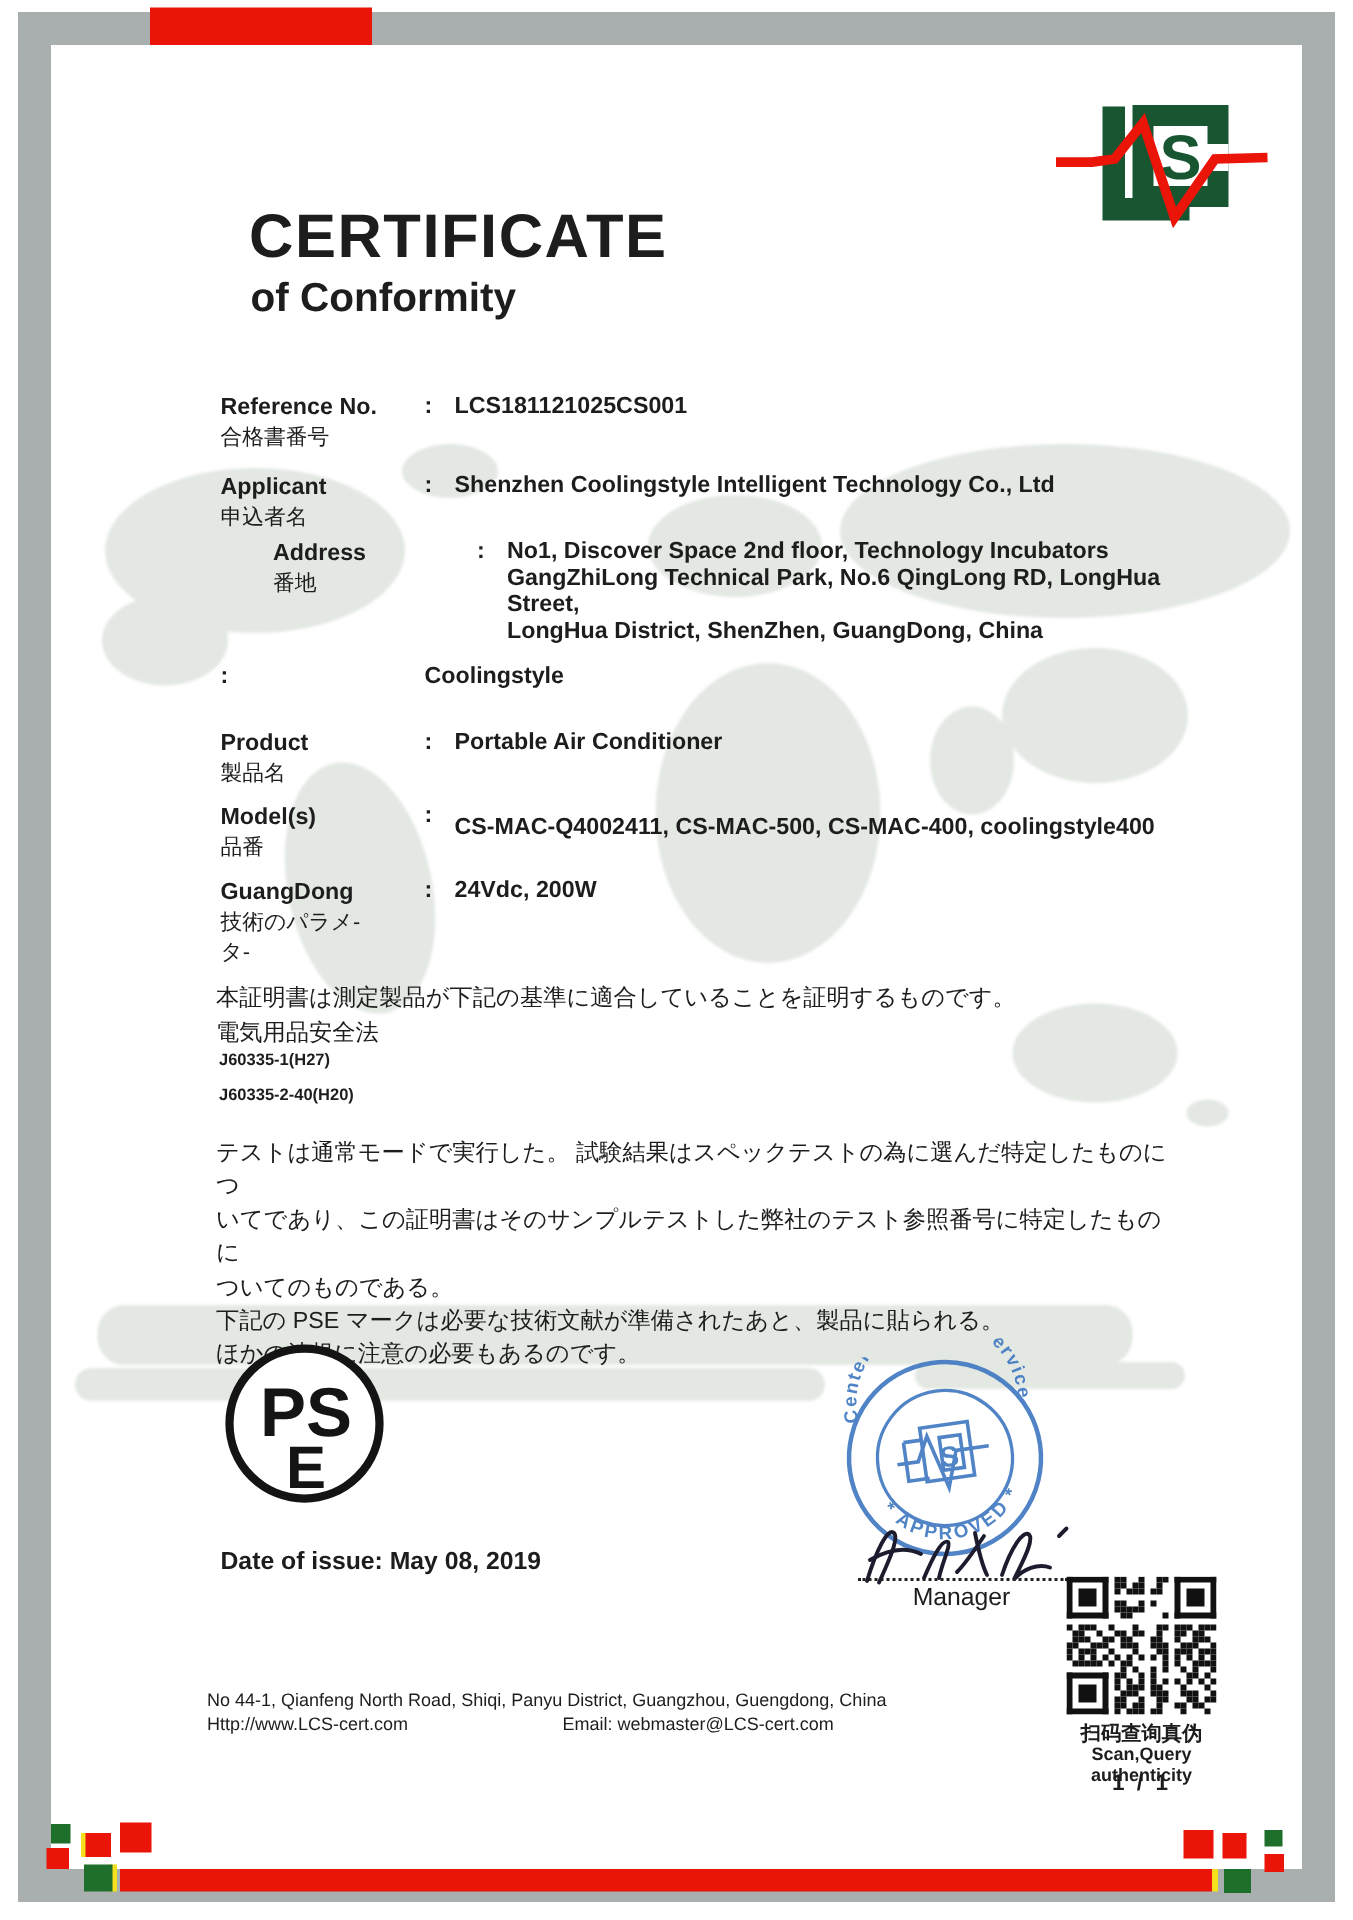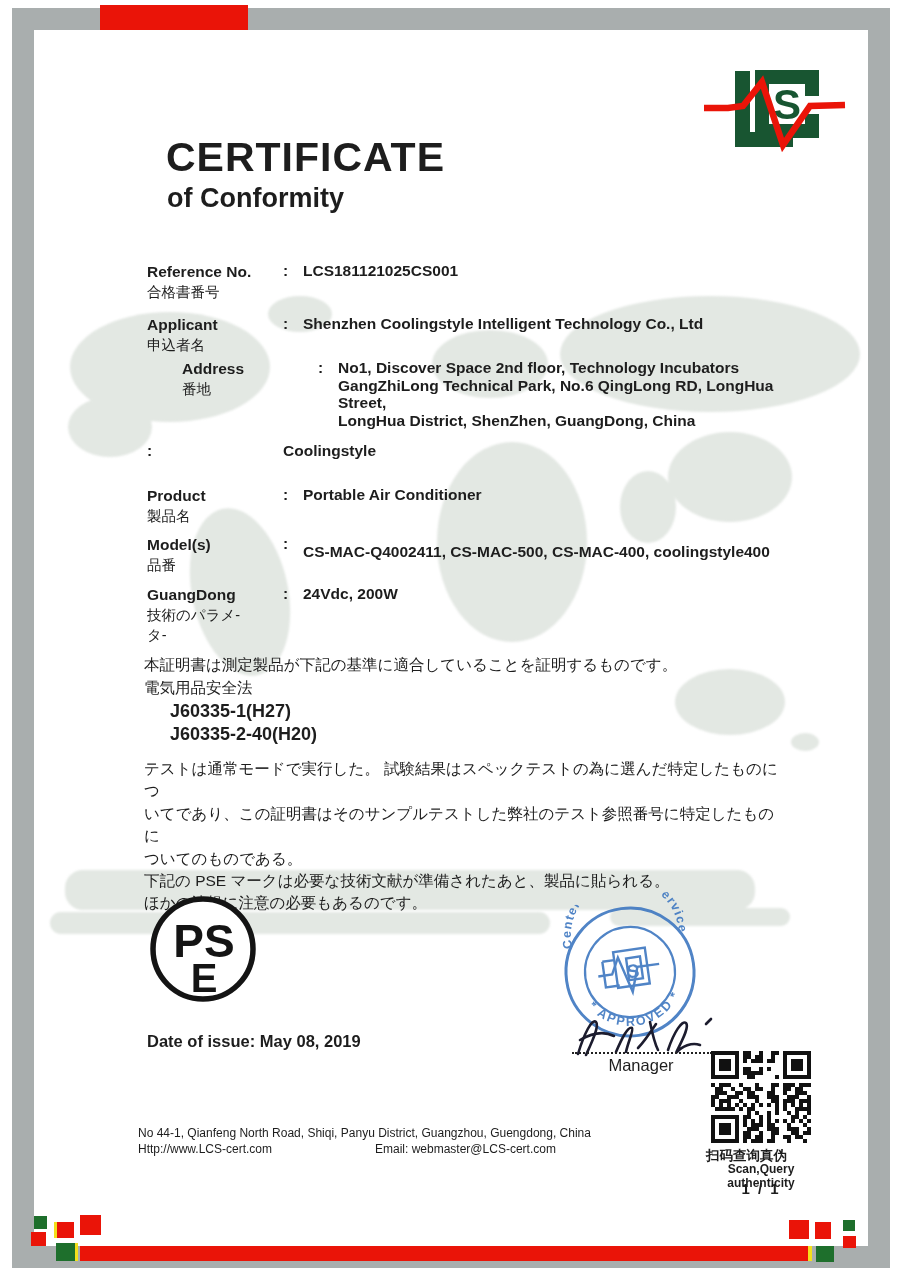--- a/index.html
+++ b/index.html
@@ -17,26 +17,26 @@
   .yellow{background:#f4e01c;}
   
   .title1{font-size:41px;font-weight:bold;letter-spacing:1px;}
   .title2{font-size:27px;font-weight:bold;}
   .row{position:absolute;left:147px;width:640px;display:grid;grid-template-columns:136px 20px 1fr;z-index:2;}
   .lab{font-size:15.5px;font-weight:bold;line-height:20px;}
   .lab .ja{font-weight:normal;font-size:14.5px;white-space:pre-line;}
   .colon{font-size:15.5px;font-weight:bold;}
   .val{font-size:15.5px;font-weight:bold;line-height:17.5px;white-space:pre-line;}
   .stmt{font-size:15.5px;z-index:2;}
-  .std{font-size:18px;font-weight:bold;z-index:2;margin-left:24px;}
+  .std{font-size:11px;font-weight:bold;z-index:2;}
   .para{font-size:15.5px;line-height:22.4px;white-space:pre-line;z-index:2;width:640px;}
   .dateline{font-size:16.5px;font-weight:bold;z-index:2;}
   .footer{font-size:12px;line-height:15.5px;z-index:2;}
   .footer .c1{display:inline-block;width:237px;}
-  .qrcapzh{font-size:13.5px;font-weight:bold;text-align:left;z-index:2;}
+  .qrcapzh{font-size:13.5px;font-weight:bold;text-align:center;z-index:2;}
   .qrcapen{font-size:12px;font-weight:bold;text-align:center;z-index:2;}
   .pageno{font-size:15px;font-weight:bold;text-align:center;letter-spacing:2px;z-index:2;}
   .manager{font-size:16.5px;text-align:center;z-index:2;}
   .dotline{border-top:2px dotted #222;z-index:2;}
   .wm{z-index:0;filter:blur(1.1px);}
   svg{display:block;}
 </style>
 </head>
 <body>
 

